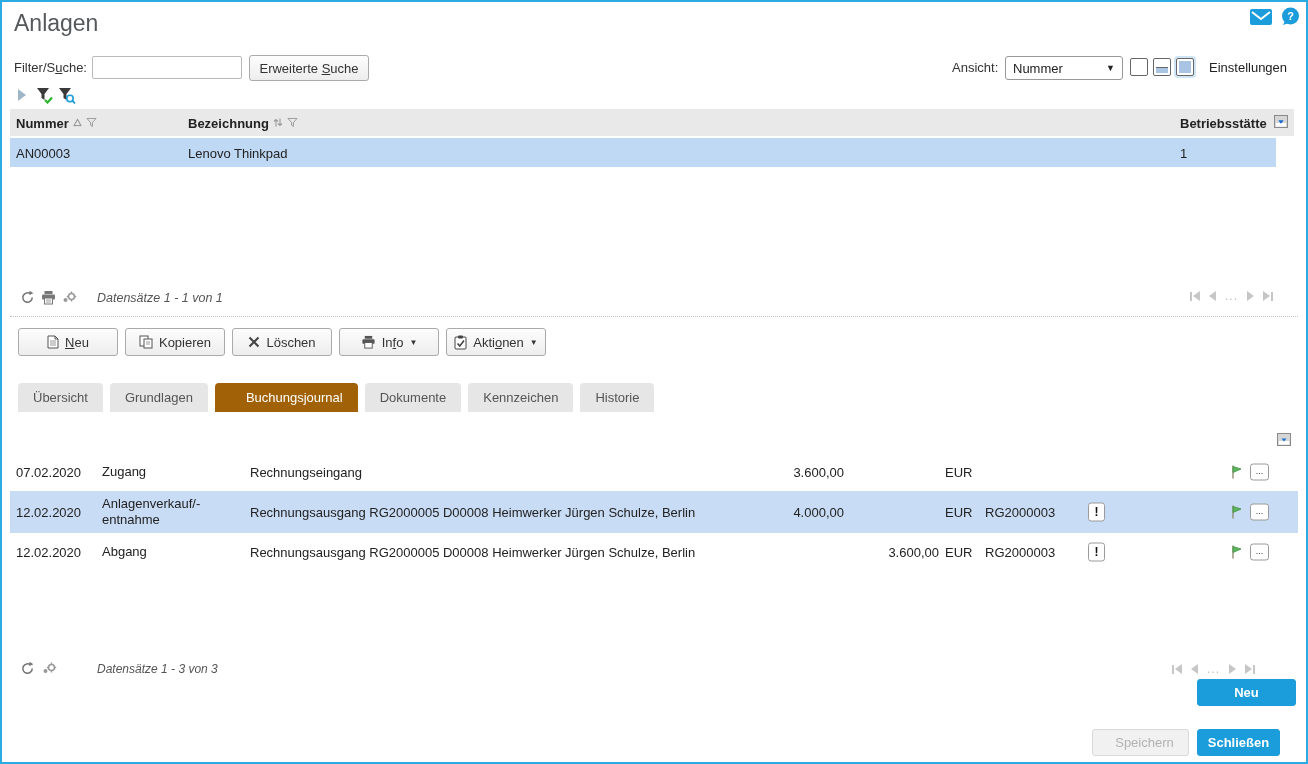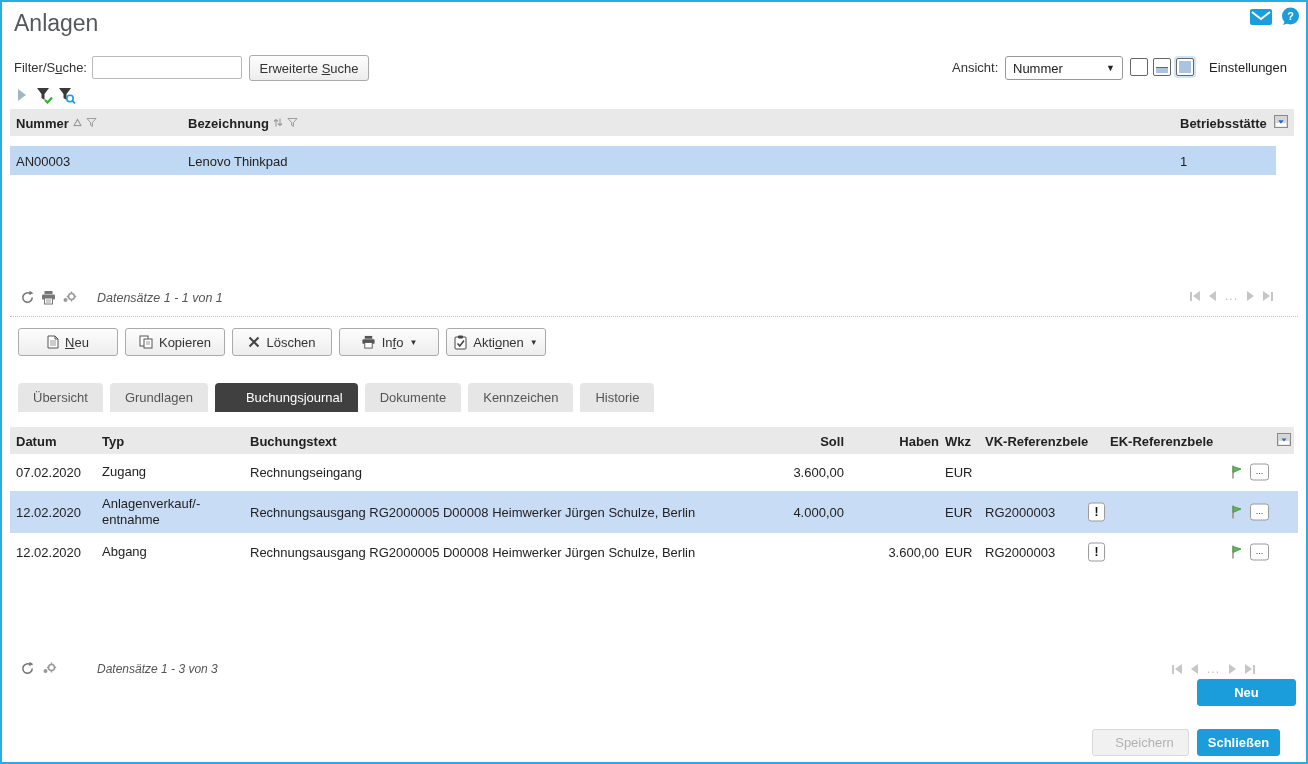--- a/index.html
+++ b/index.html
@@ -43,21 +43,21 @@
   .settings-label { left:1207px; top:58px; color:#222; cursor:pointer; }
 
   
   .expand-arrow { left:16px; top:87px; width:0; height:0; border-top:6px solid transparent; border-bottom:6px solid transparent; border-left:8px solid #9fb6c6; cursor:pointer; }
   .strip-icon { top:85px; width:18px; height:17px; cursor:pointer; }
   .fi1 { left:34px; } .fi2 { left:56px; }
 
   
   .t1-header { left:8px; top:107px; width:1284px; height:27px; background:#e9e9e9; }
   .t1-header .hcell { position:absolute; top:50%; transform:translateY(-50%); font-weight:bold; color:#222; white-space:nowrap; display:flex; align-items:center; gap:4px; }
-  .t1-row { left:8px; top:136px; width:1266px; height:29px; background:#bfd8f3; cursor:pointer;margin-top:8px; }
+  .t1-row { left:8px; top:136px; width:1266px; height:29px; background:#bfd8f3; cursor:pointer; }
   .t1-row .cell { position:absolute; top:50%; transform:translateY(-50%); white-space:nowrap; }
   .c-nummer { left:6px; } .c-bez { left:178px; } .c-betr { left:1170px; }
   .colset-1 { left:1272px; top:113px; }
 
   
   .tool-icon { top:288px; width:16px; height:16px; cursor:pointer; }
   .ti-refresh1 { left:18px; } .ti-print { left:39px; } .ti-gear1 { left:60px; }
   .t1-status { left:95px; top:289px; font-style:italic; color:#555; font-size:12.5px; }
   .pager { display:flex; align-items:center; gap:9px; }
   .pager-top { left:1188px; top:289px; }
@@ -70,21 +70,21 @@
   .dotted-sep { left:8px; top:314px; width:1288px; border-top:1px dotted #c3c3c3; }
 
   
   .action-bar { left:16px; top:326px; display:flex; gap:7px; }
   .action-bar .btn-plain { width:100px; height:28px; }
 
   
   .tabs { left:16px; top:381px; display:flex; gap:7px; align-items:flex-end; }
   .tab { height:29px; padding:0 15px; background:#e6e6e6; color:#555; border-radius:4px 4px 0 0;
     display:flex; align-items:center; cursor:pointer; white-space:nowrap; }
-  .tab.active { background:#404040; color:#fff;padding-left:31px; }
+  .tab.active { background:#a16207; color:#fff;padding-left:31px; }
 
   
   .t2-header { left:8px; top:425px; width:1284px; height:27px; background:#e9e9e9; }
   .t2-header .hcell { position:absolute; top:50%; transform:translateY(-50%); font-weight:bold; white-space:nowrap; }
   .jrow { left:8px; width:1288px; position:absolute; }
   .jrow .cell { position:absolute; top:50%; transform:translateY(-50%); white-space:nowrap; }
   .jr1 { top:452px; height:36px; background:#fff; }
   .jr2 { top:489px; height:42px; background:#c9dcf5; }
   .jr3 { top:532px; height:35px; background:#fff; }
   .j-datum { left:6px; } .j-typ { left:92px; width:146px; white-space:normal !important; line-height:1.25; }
@@ -318,30 +318,20 @@
         <span>Dokumente</span>
       </div>
     <div class="tab">
         <span>Kennzeichen</span>
       </div>
     <div class="tab">
         <span>Historie</span>
       </div>
   </div>
 
-  <div class="abs t2-header">
-    <span class="hcell j-datum">Datum</span>
-    <span class="hcell" style="left:92px">Typ</span>
-    <span class="hcell j-text">Buchungstext</span>
-    <span class="hcell j-soll">Soll</span>
-    <span class="hcell j-haben">Haben</span>
-    <span class="hcell j-wkz">Wkz</span>
-    <span class="hcell j-vk">VK-Referenzbele</span>
-    <span class="hcell j-ek">EK-Referenzbele</span>
-  </div>
   <div class="abs colset-2">
     <svg width="14" height="13" viewBox="0 0 14 13">
       <rect x="0.5" y="0.5" width="13" height="12" fill="#d6d6d6" stroke="#8a8a8a"></rect>
       <rect x="2" y="8" width="10" height="3.5" fill="#fff"></rect>
       <path d="M4.5 5.5 H9.5 L7 8.5 Z" fill="#1b6fd0"></path>
     </svg>
   </div>
 
   <div class="jrow jr1">
     <span class="cell j-datum">07.02.2020</span>

